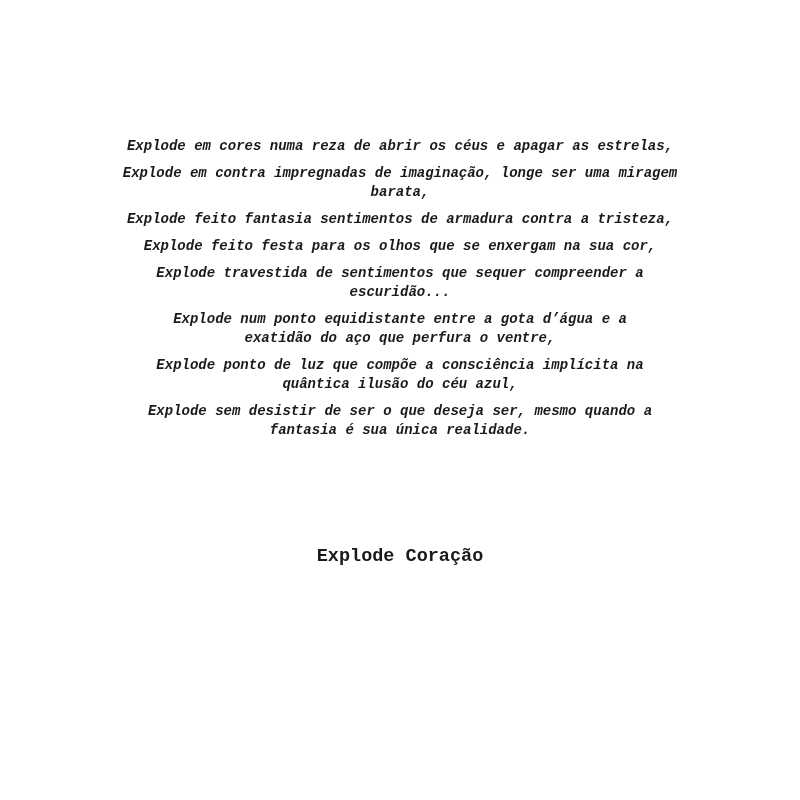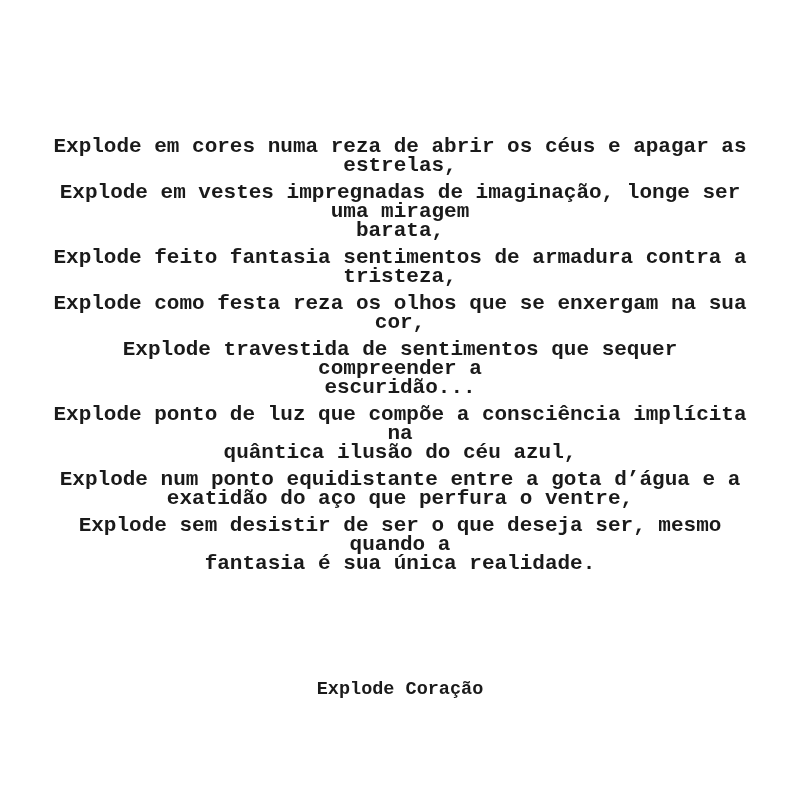--- a/index.html
+++ b/index.html
@@ -19,26 +19,27 @@
     box-sizing: border-box;
     padding-top: 137px;
   }
   .poem {
     width: 700px;
     margin: 0 auto;
     text-align: center;
   }
   .poem p {
     margin: 0 0 8px 0;
-    font-size: 21px;
+    font-size: 14px;
     line-height: 19px;
     font-weight: 700;
     color: #1a1a1a;
     white-space: pre-line;
     letter-spacing: 0;
+    font-style: italic;
   }
   .footer {
     width: 700px;
     margin: 105px auto 0 auto;
     text-align: center;
     color: #1a1a1a;
   }
   .footer .title {
     font-size: 18.5px;
     line-height: 23px;
@@ -53,29 +54,29 @@
     margin: 4px 0 0 0;
     white-space: pre-line;
   }
 </style>
 </head>
 <body>
 
 <div class="page">
   <div class="poem">
     <p>Explode em cores numa reza de abrir os céus e apagar as estrelas,</p>
-    <p>Explode em vestes impregnadas de imaginação, longe ser uma miragem
+    <p>Explode em contra impregnadas de imaginação, longe ser uma miragem
 barata,</p>
     <p>Explode feito fantasia sentimentos de armadura contra a tristeza,</p>
-    <p>Explode como festa reza os olhos que se enxergam na sua cor,</p>
+    <p>Explode feito festa para os olhos que se enxergam na sua cor,</p>
     <p>Explode travestida de sentimentos que sequer compreender a
 escuridão...</p>
+    <p>Explode num ponto equidistante entre a gota d’água e a
+exatidão do aço que perfura o ventre,</p>
     <p>Explode ponto de luz que compõe a consciência implícita na
 quântica ilusão do céu azul,</p>
-    <p>Explode num ponto equidistante entre a gota d’água e a
-exatidão do aço que perfura o ventre,</p>
     <p>Explode sem desistir de ser o que deseja ser, mesmo quando a
 fantasia é sua única realidade.</p>
   </div>
   <div class="footer">
     <p class="title">Explode Coração</p>
   </div>
 </div>
 
 </body></html>

